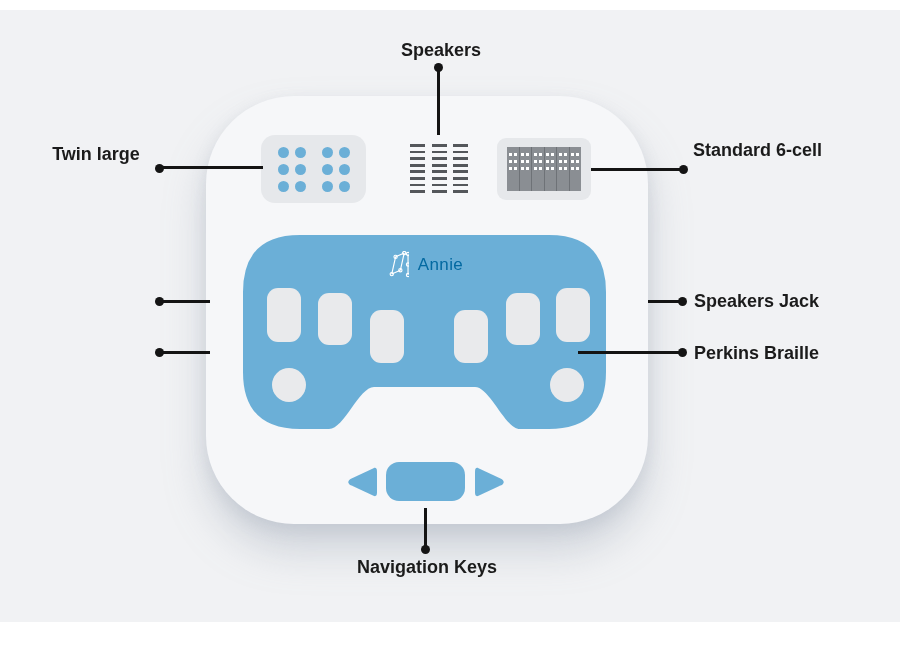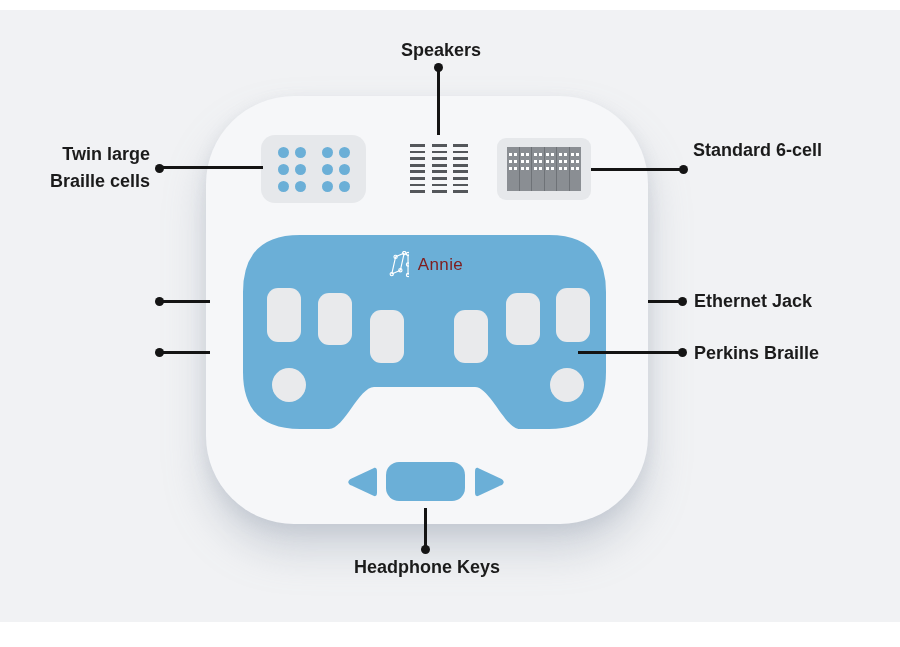--- a/index.html
+++ b/index.html
@@ -40,32 +40,32 @@
   .blue-fill{fill:var(--accent-blue,#6bafd7);}
   .pkey{position:absolute;width:34px;height:53px;border-radius:11px;background:var(--key-gray,#e9eaec);z-index:3;}
   .k1{left:267px;top:288px;height:54px;} .k2{left:318px;top:293px;height:52px;}
   .k3{left:370px;top:310px;} .k4{left:454px;top:310px;}
   .k5{left:506px;top:293px;height:52px;} .k6{left:556px;top:288px;height:54px;}
   .thumb{position:absolute;width:34px;height:34px;border-radius:50%;background:var(--key-gray,#e9eaec);z-index:3;}
   .tl{left:272px;top:368px;} .tr{left:550px;top:368px;}
 
   
   .brand{position:absolute;left:243px;top:251px;width:363px;display:flex;align-items:center;justify-content:center;gap:9px;z-index:3;}
-  .brand-text{color:#7f1d1d;font-size:17px;font-weight:400;letter-spacing:.4px;}
+  .brand-text{color:#0369a1;font-size:17px;font-weight:400;letter-spacing:.4px;}
 
   
   .nav-arrow{position:absolute;width:31px;height:32px;z-index:2;}
   .nav-left{left:346px;top:466px;}
   .nav-right{left:475px;top:466px;}
   .nav-center{position:absolute;left:386px;top:462px;width:79px;height:39px;border-radius:13px;
               background:var(--accent-blue,#6bafd7);z-index:2;}
 
   
   .lbl{position:absolute;color:var(--text-dark,#1b1b1b);font-size:18px;line-height:27px;font-weight:700;z-index:4;white-space:nowrap;}
-  .lbl.right-align{text-align:right;}
+  .lbl.right-align{text-align:center;padding-left:21px;}
   .lbl.center-align{text-align:center;}
   .cline{position:absolute;background:var(--line-black,#141414);z-index:4;}
   .cdot{position:absolute;width:9px;height:9px;border-radius:50%;background:var(--line-black,#141414);z-index:4;}
 
   .lbl-speakers{left:391px;top:37px;width:100px;}
   .line-speakers{left:437px;top:67px;width:3px;height:68px;}
   .dot-speakers{left:434px;top:63px;}
 
   .lbl-twin{left:0px;top:141px;width:150px;}
   .line-twin{left:159px;top:166px;width:104px;height:3px;}
@@ -232,43 +232,42 @@
   <svg class="nav-arrow nav-right" viewBox="0 0 31 32" aria-hidden="true">
     <path class="blue-fill" d="M3.5,2.2 C1.2,1.2 0,2.4 0,5.4 V26.6 C0,29.6 1.2,30.8 3.5,29.8 L25.5,19.6 C29.8,17.6 29.8,14.4 25.5,12.4 Z"></path>
   </svg>
 
   <div class="lbl lbl-speakers center-align">Speakers</div>
   <div class="cline line-speakers"></div>
   <div class="cdot dot-speakers"></div>
 
   <div class="lbl lbl-twin right-align">
     <div>Twin large</div>
-    <div>Braille cells</div>
   </div>
   <div class="cline line-twin"></div>
   <div class="cdot dot-twin"></div>
 
   <div class="lbl lbl-standard">
     <div>Standard 6-cell</div>
   </div>
   <div class="cline line-standard"></div>
   <div class="cdot dot-standard"></div>
 
   <div class="lbl lbl-wifi right-align">
   </div>
   <div class="cline line-wifi"></div>
   <div class="cdot dot-wifi"></div>
 
   <div class="cline line-usb"></div>
   <div class="cdot dot-usb"></div>
 
-  <div class="lbl lbl-headphone">Ethernet Jack</div>
+  <div class="lbl lbl-headphone">Speakers Jack</div>
   <div class="cline line-headphone"></div>
   <div class="cdot dot-headphone"></div>
 
   <div class="lbl lbl-perkins">Perkins Braille</div>
   <div class="cline line-perkins"></div>
   <div class="cdot dot-perkins"></div>
 
-  <div class="lbl lbl-nav center-align">Headphone Keys</div>
+  <div class="lbl lbl-nav center-align">Navigation Keys</div>
   <div class="cline line-nav"></div>
   <div class="cdot dot-nav"></div>
 </div>
 
 </body></html>

